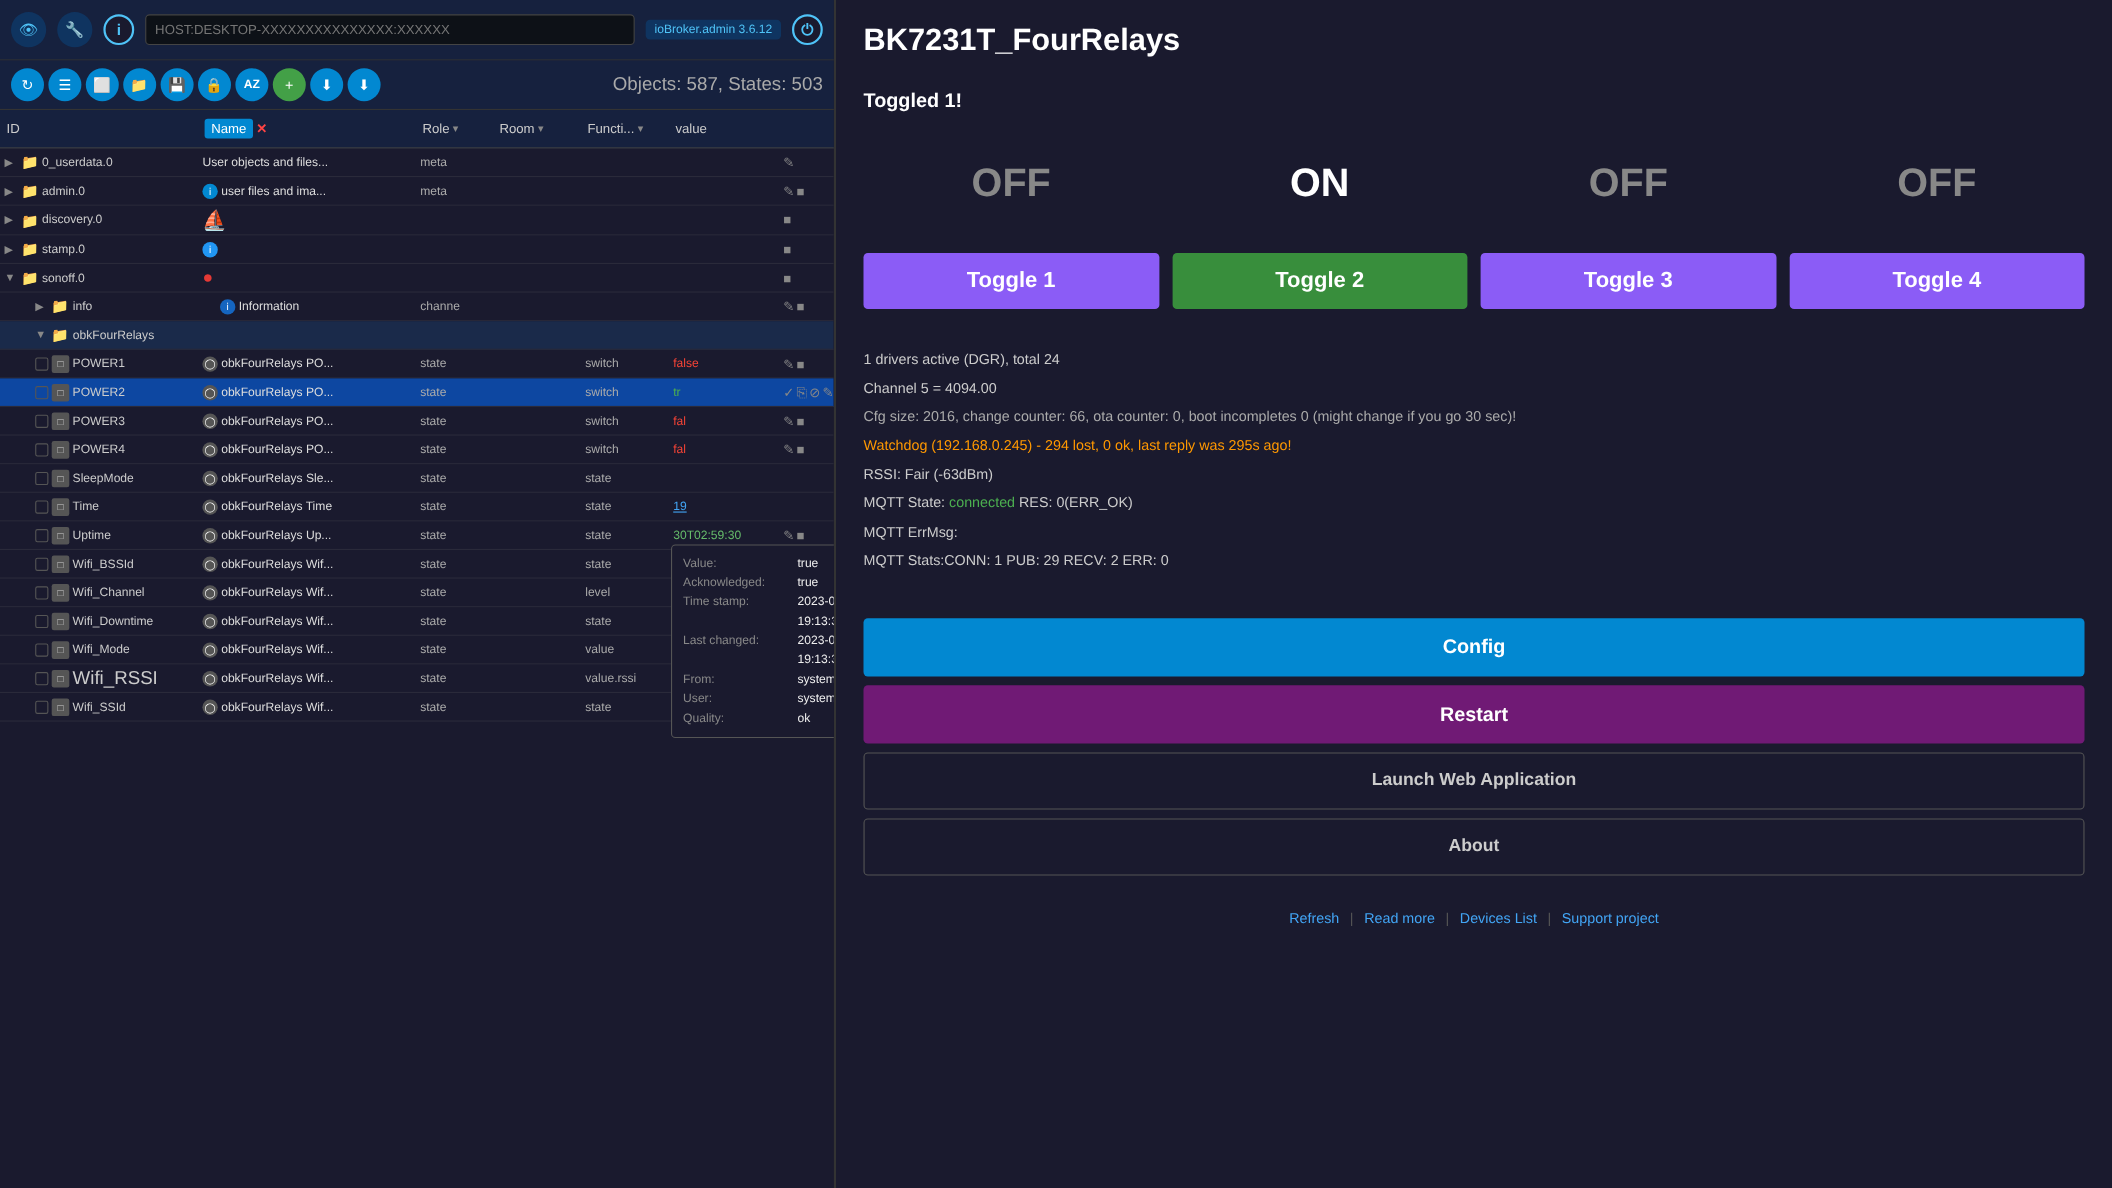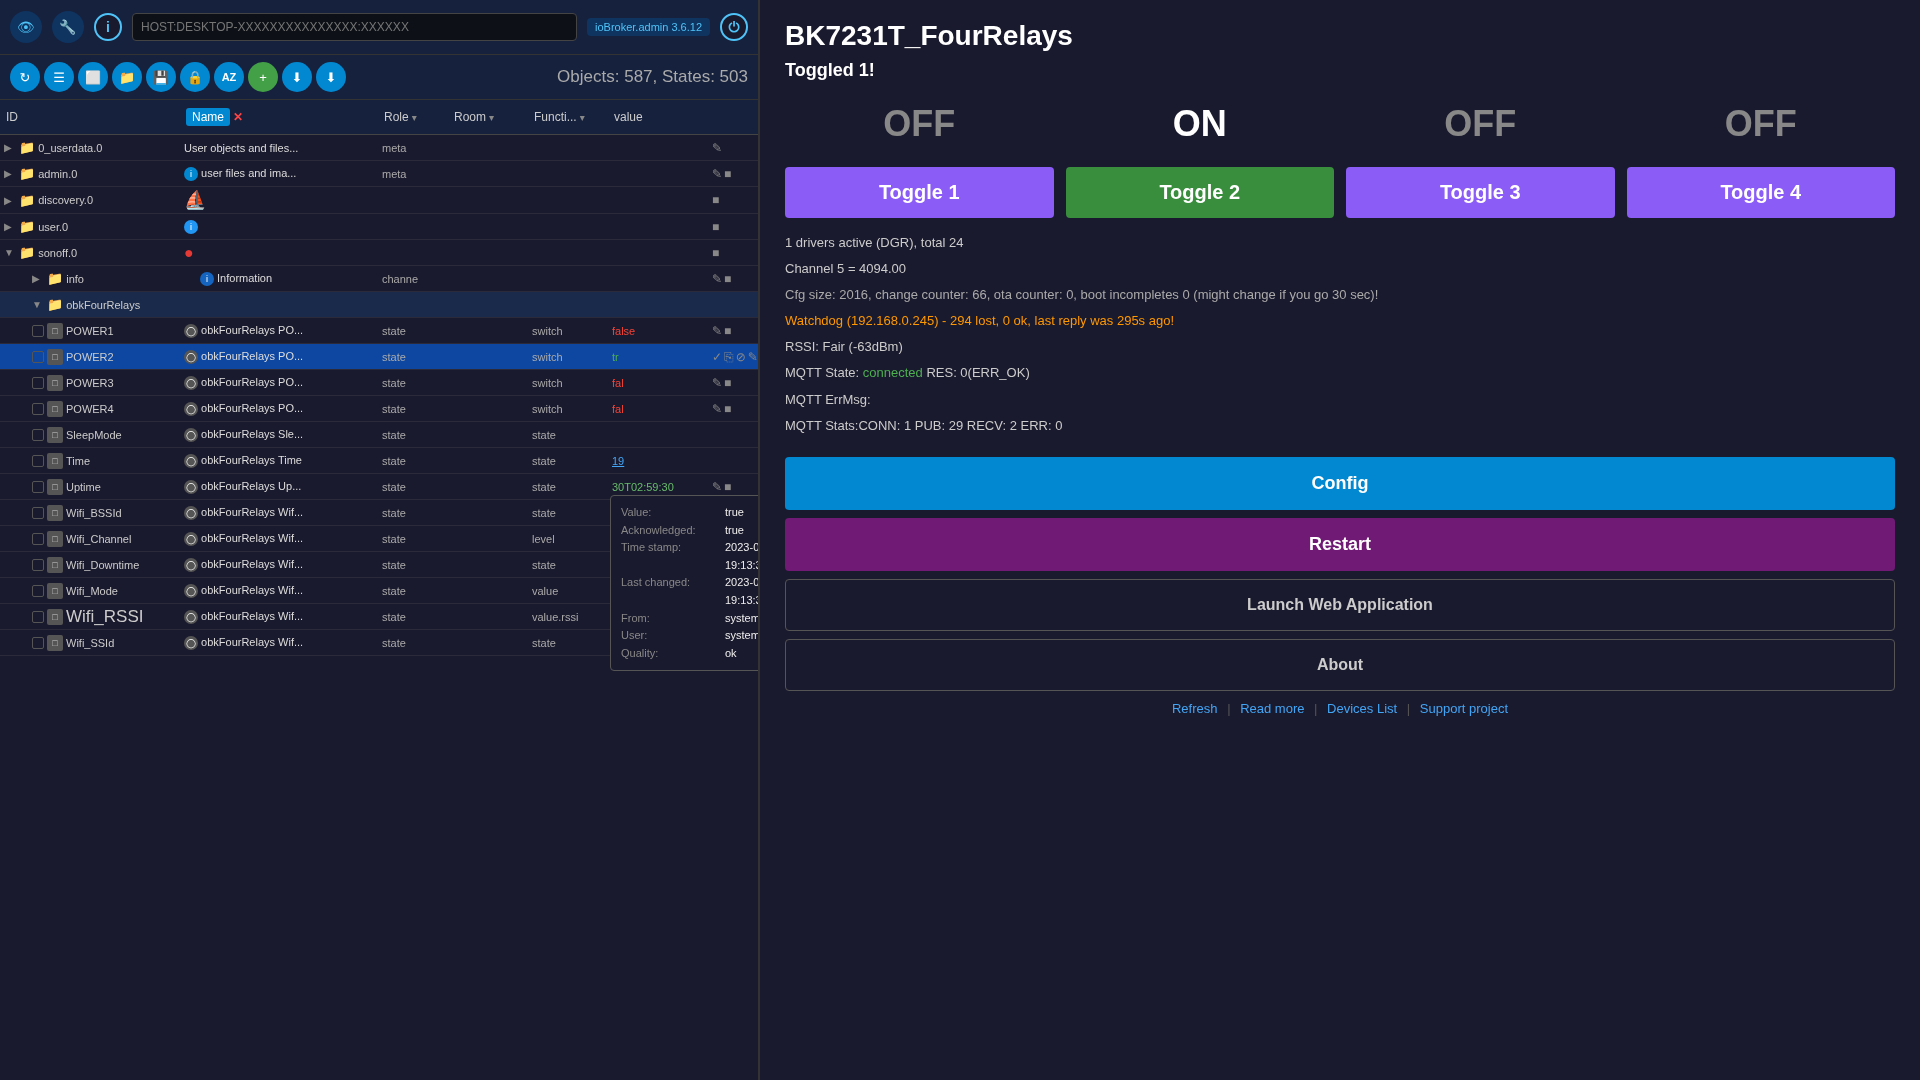--- a/index.html
+++ b/index.html
@@ -260,20 +260,21 @@
     .tooltip-label { color: #888; min-width: 100px; }
     .tooltip-value { color: #eee; }
 
     
     .right-panel {
       flex: 1;
       background: #1a1a2e;
       padding: 20px 25px;
       display: flex;
       flex-direction: column;
+      gap: 21px;
     }
 
     .device-title {
       color: white;
       font-size: 28px;
       font-weight: bold;
       margin-bottom: 8px;
     }
 
     .toggled-label {
@@ -501,21 +502,21 @@
         <div class="value-cell"></div>
         <div class="action-cell">
           <span class="action-icon">■</span>
         </div>
       </div>
 
       <div class="tree-row">
         <div class="id-cell">
           <span class="tree-arrow">▶</span>
           <span class="folder-icon">📁</span>
-          <span style="font-size:11px;color:#ccc;">user.0</span>
+          <span style="font-size:11px;color:#ccc;">stamp.0</span>
         </div>
         <div class="name-cell">
           <span class="info-icon" style="background:#2196f3;">i</span>
         </div>
         <div class="role-cell"></div>
         <div class="room-cell"></div>
         <div class="func-cell"></div>
         <div class="value-cell"></div>
         <div class="action-cell">
           <span class="action-icon">■</span>

